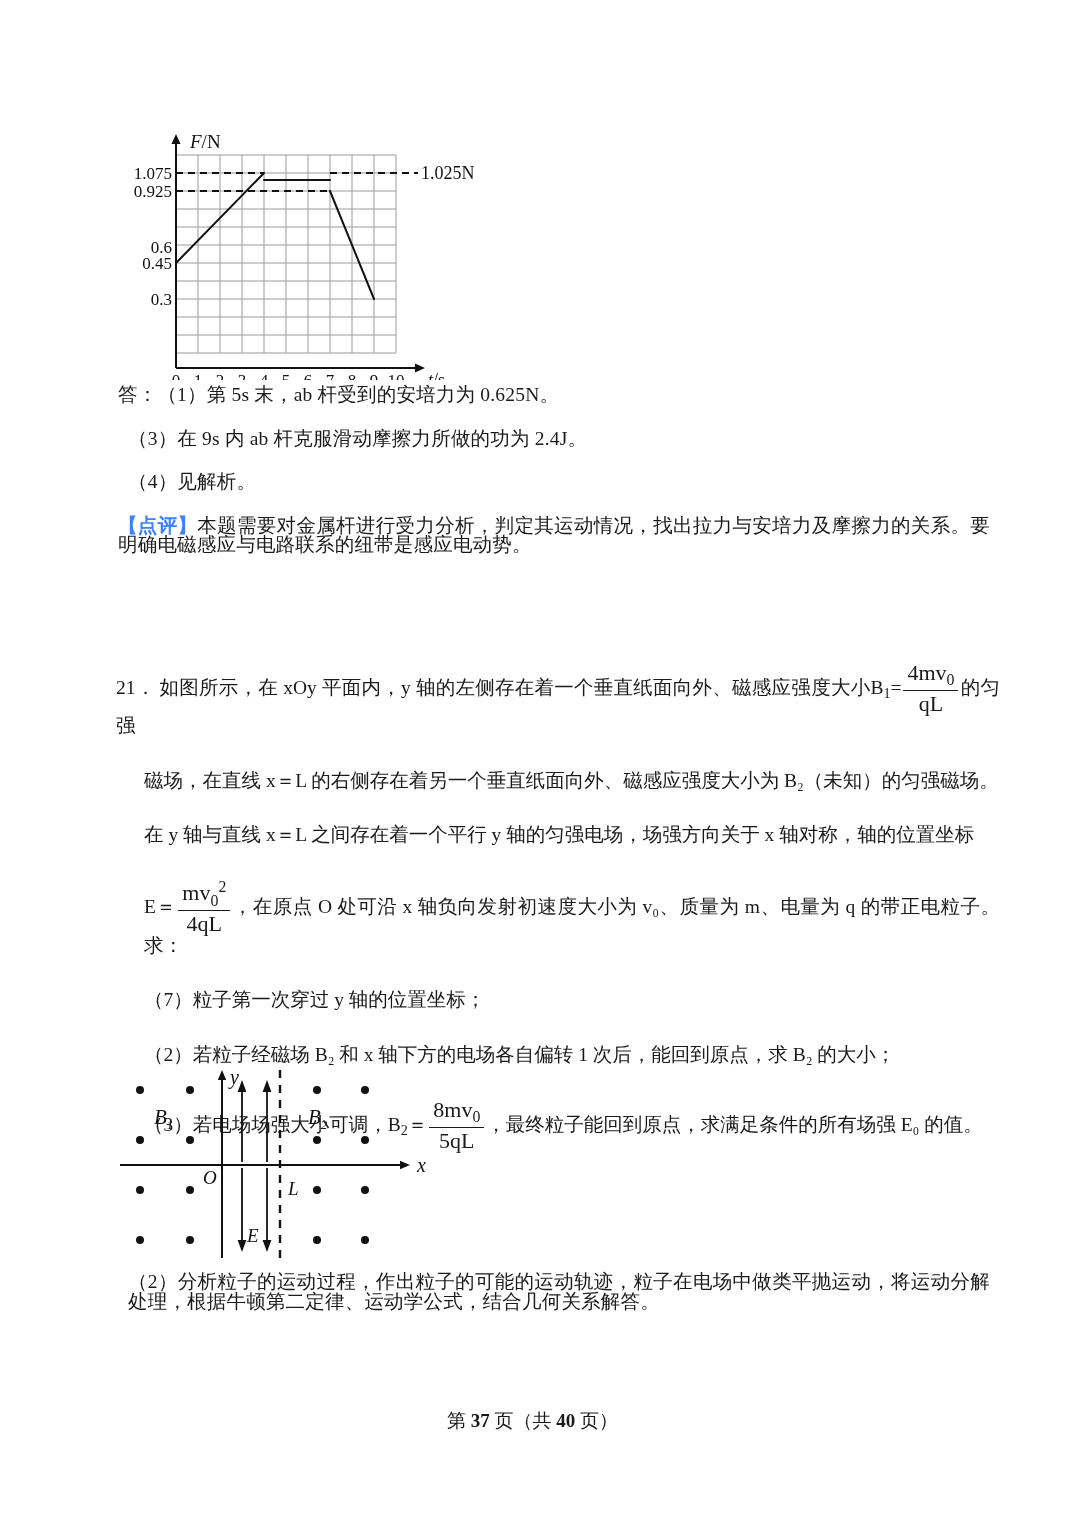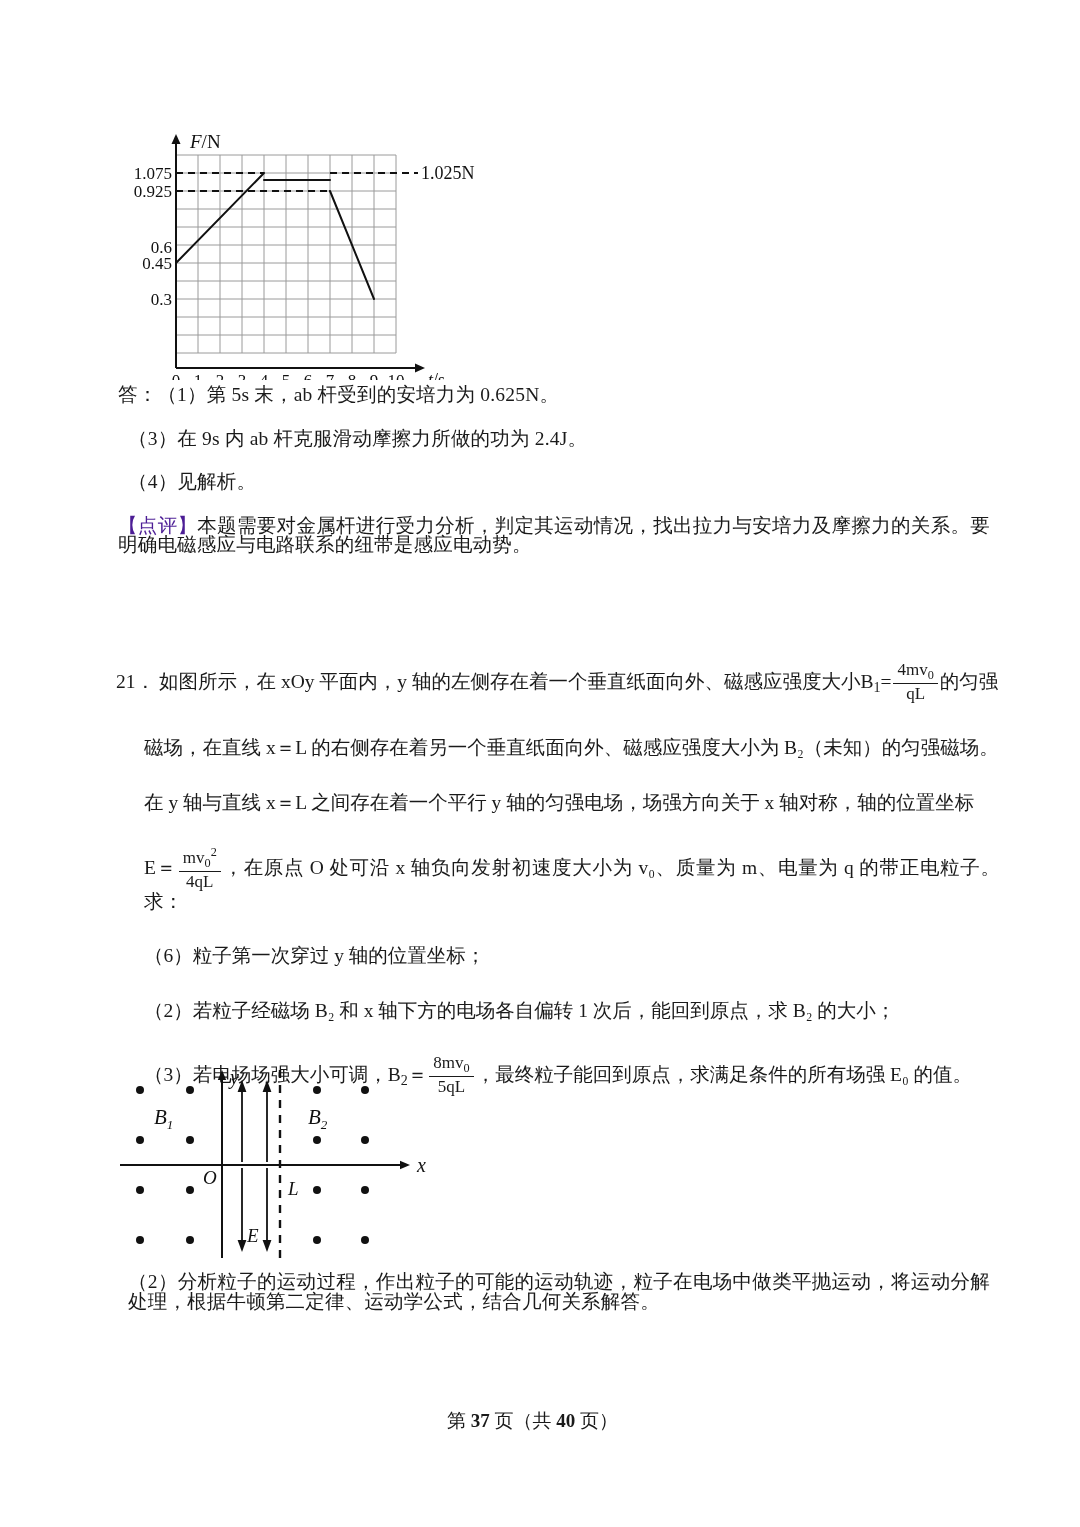--- a/index.html
+++ b/index.html
@@ -41,22 +41,22 @@
   .para {
     font-size: 19.5px;
     line-height: 1.0;
     margin: 0 8px 24px 0;
     letter-spacing: 0.2px;
     text-align: justify;
   }
   .para.tight { margin-bottom: 20px; }
   .indent { padding-left: 10px; }
   .tag {
-    color: #4c1d95;
-    font-weight: 400;
+    color: #3b82f6;
+    font-weight: 700;
   }
 
   
   .q-block {
     position: absolute;
     left: 104px;
     top: 662px;
     width: 896px;
   }
   .q-line {
@@ -67,21 +67,21 @@
   }
   .q-num { margin-right: 4px; }
   .q-sub { padding-left: 28px; }
 
   
   .frac {
     display: inline-flex;
     flex-direction: column;
     align-items: center;
     vertical-align: middle;
-    font-size: 17px;
+    font-size: 22px;
     line-height: 1.05;
     margin: 0 2px;
     position: relative;
     top: -1px;
   }
   .frac .num {
     padding: 0 4px 1px 4px;
     border-bottom: 1.3px solid #1a1a1a;
     white-space: nowrap;
   }
@@ -212,21 +212,21 @@
 
     <p class="q-line q-sub">磁场，在直线 x＝L 的右侧存在着另一个垂直纸面向外、磁感应强度大小为 B₂（未知）的匀强磁场。</p>
 
     <p class="q-line q-sub">在 y 轴与直线 x＝L 之间存在着一个平行 y 轴的匀强电场，场强方向关于 x 轴对称，轴的位置坐标</p>
 
     <p class="q-line q-sub"><span>E＝</span><span class="frac">
           <span class="num"><span>mv</span><sub>0</sub><sup>2</sup></span>
           <span class="den">4qL</span>
         </span><span>，在原点 O 处可沿 x 轴负向发射初速度大小为 v₀、质量为 m、电量为 q 的带正电粒子。求：</span></p>
 
-    <p class="q-line q-sub">（6）粒子第一次穿过 y 轴的位置坐标；</p>
+    <p class="q-line q-sub">（7）粒子第一次穿过 y 轴的位置坐标；</p>
 
     <p class="q-line q-sub">（2）若粒子经磁场 B₂ 和 x 轴下方的电场各自偏转 1 次后，能回到原点，求 B₂ 的大小；</p>
 
     <p class="q-line q-sub"><span>（3）若电场场强大小可调，</span><span>B</span><sub>2</sub><span>＝</span><span class="frac">
           <span class="num"><span>8mv</span><sub>0</sub></span>
           <span class="den">5qL</span>
         </span><span>，最终粒子能回到原点，求满足条件的所有场强 E₀ 的值。</span></p>
   </div>
 
   <div class="diagram">

